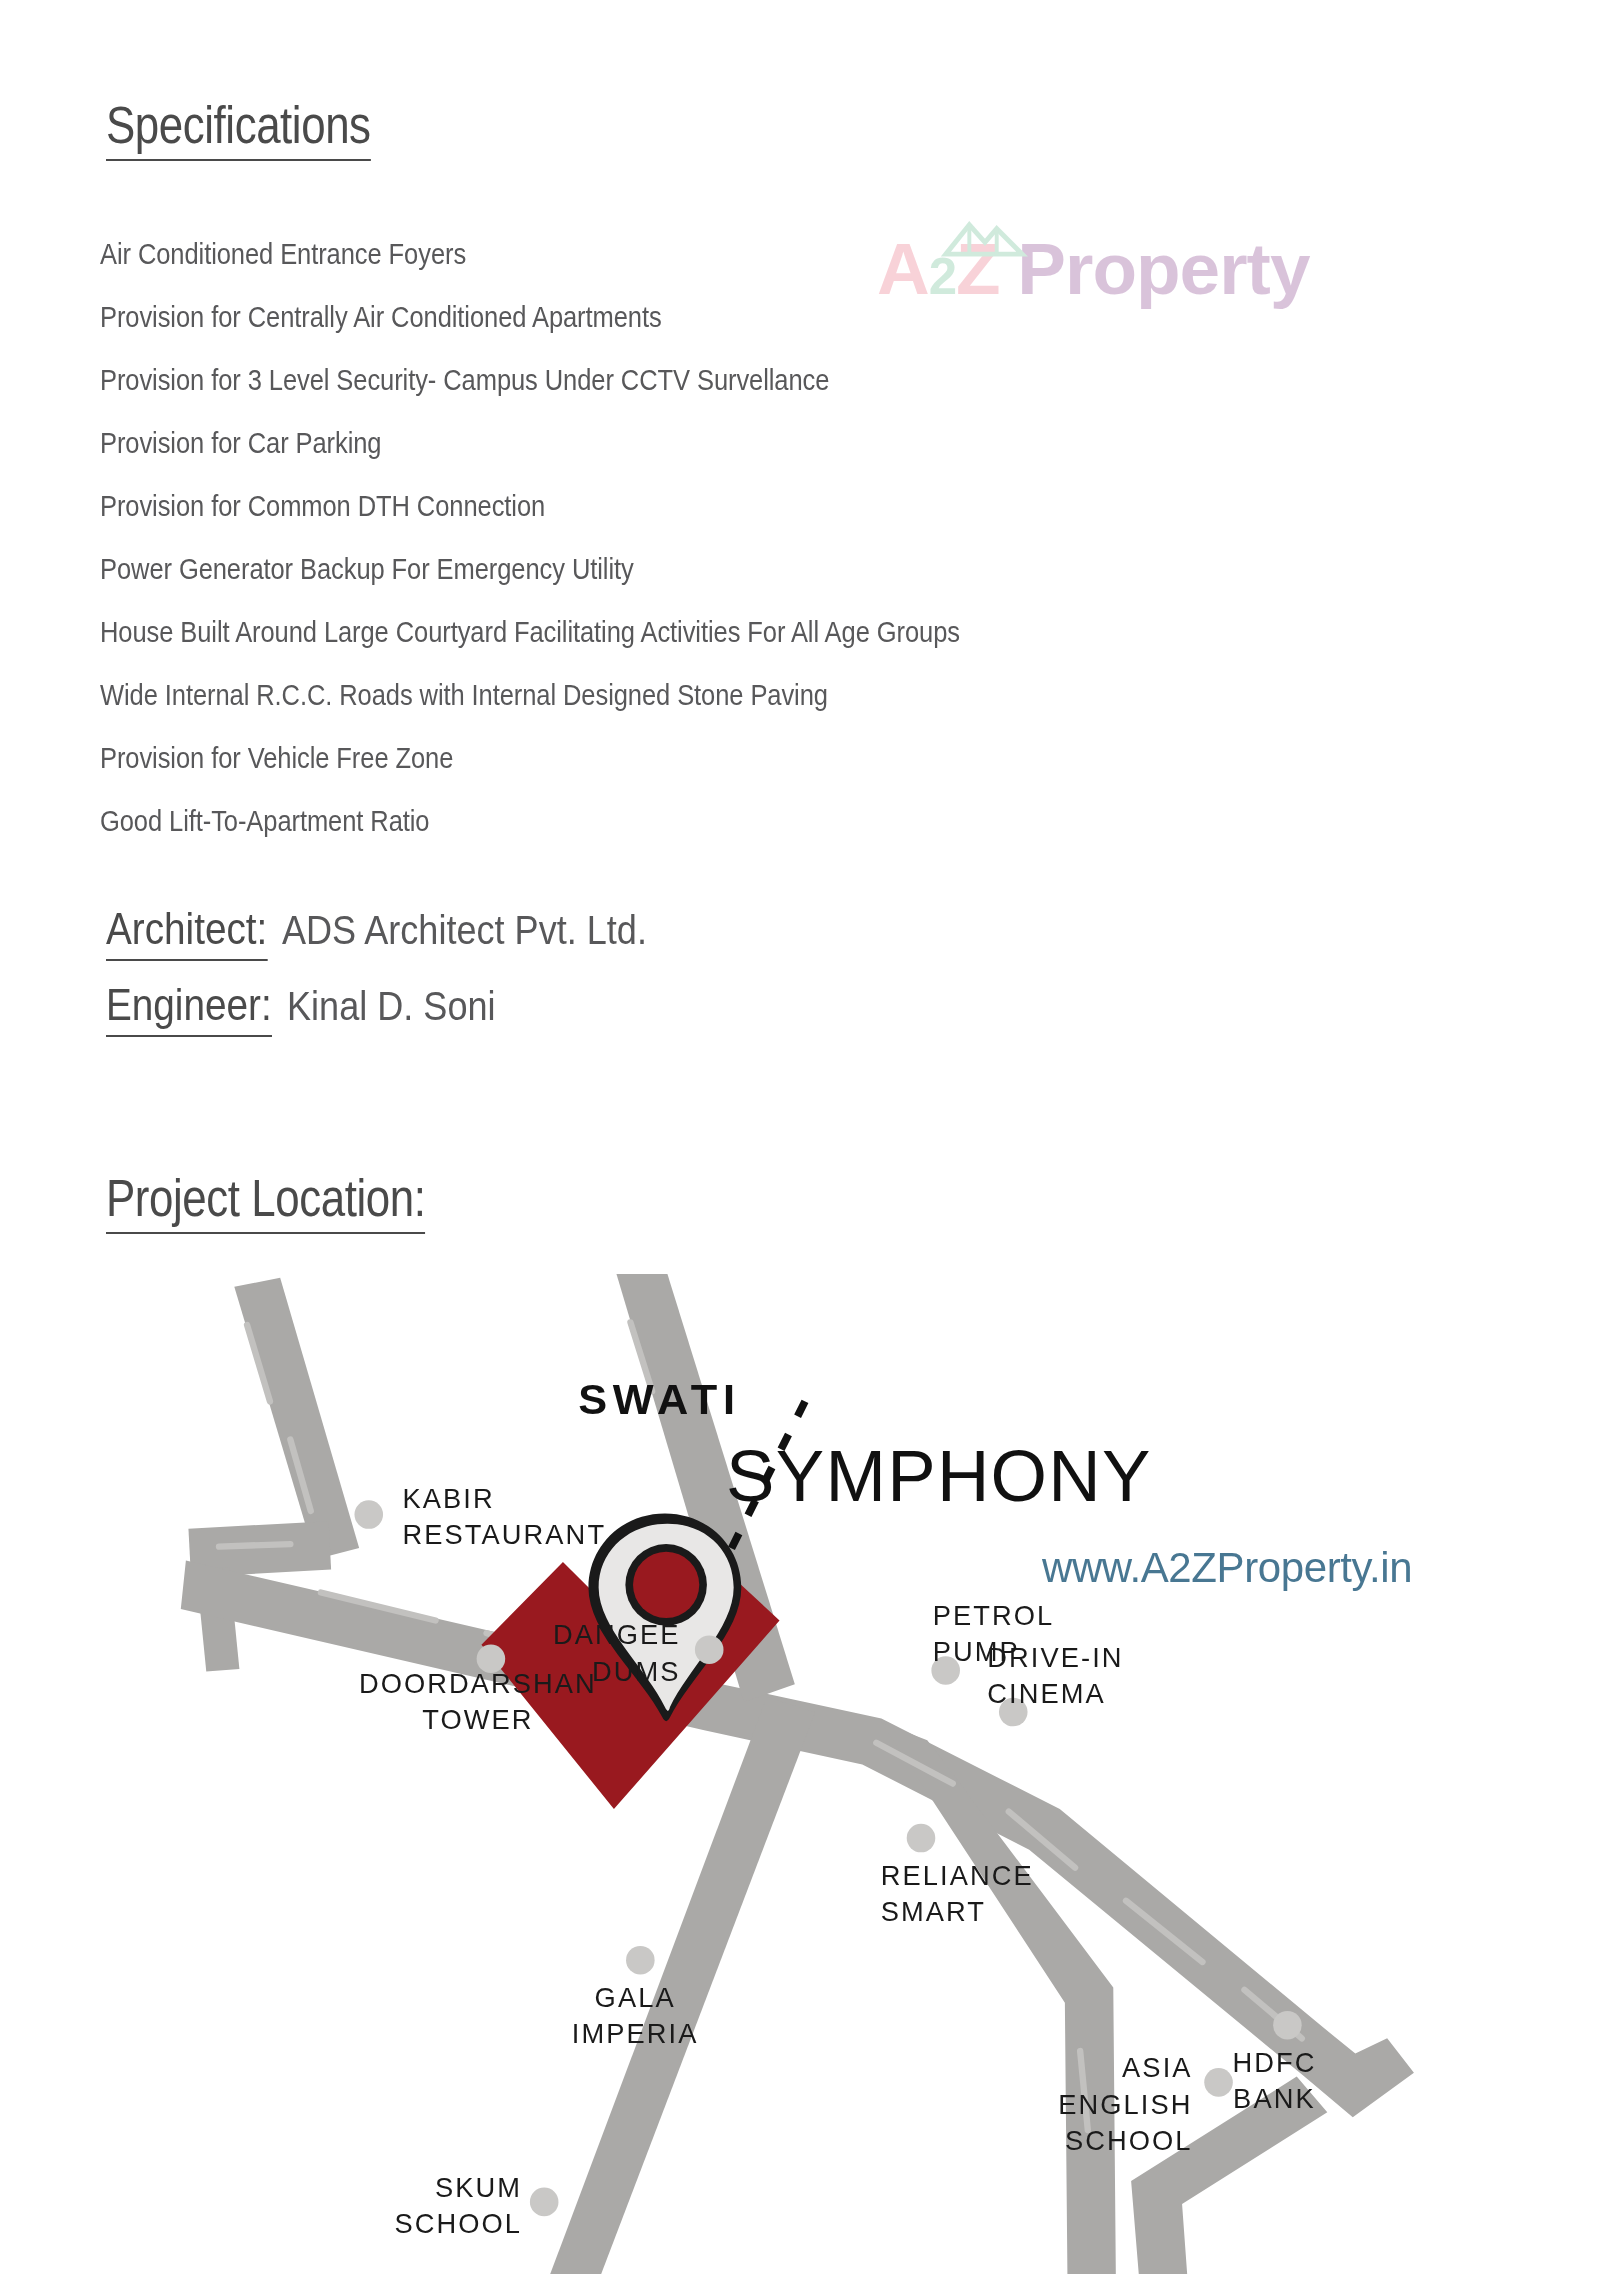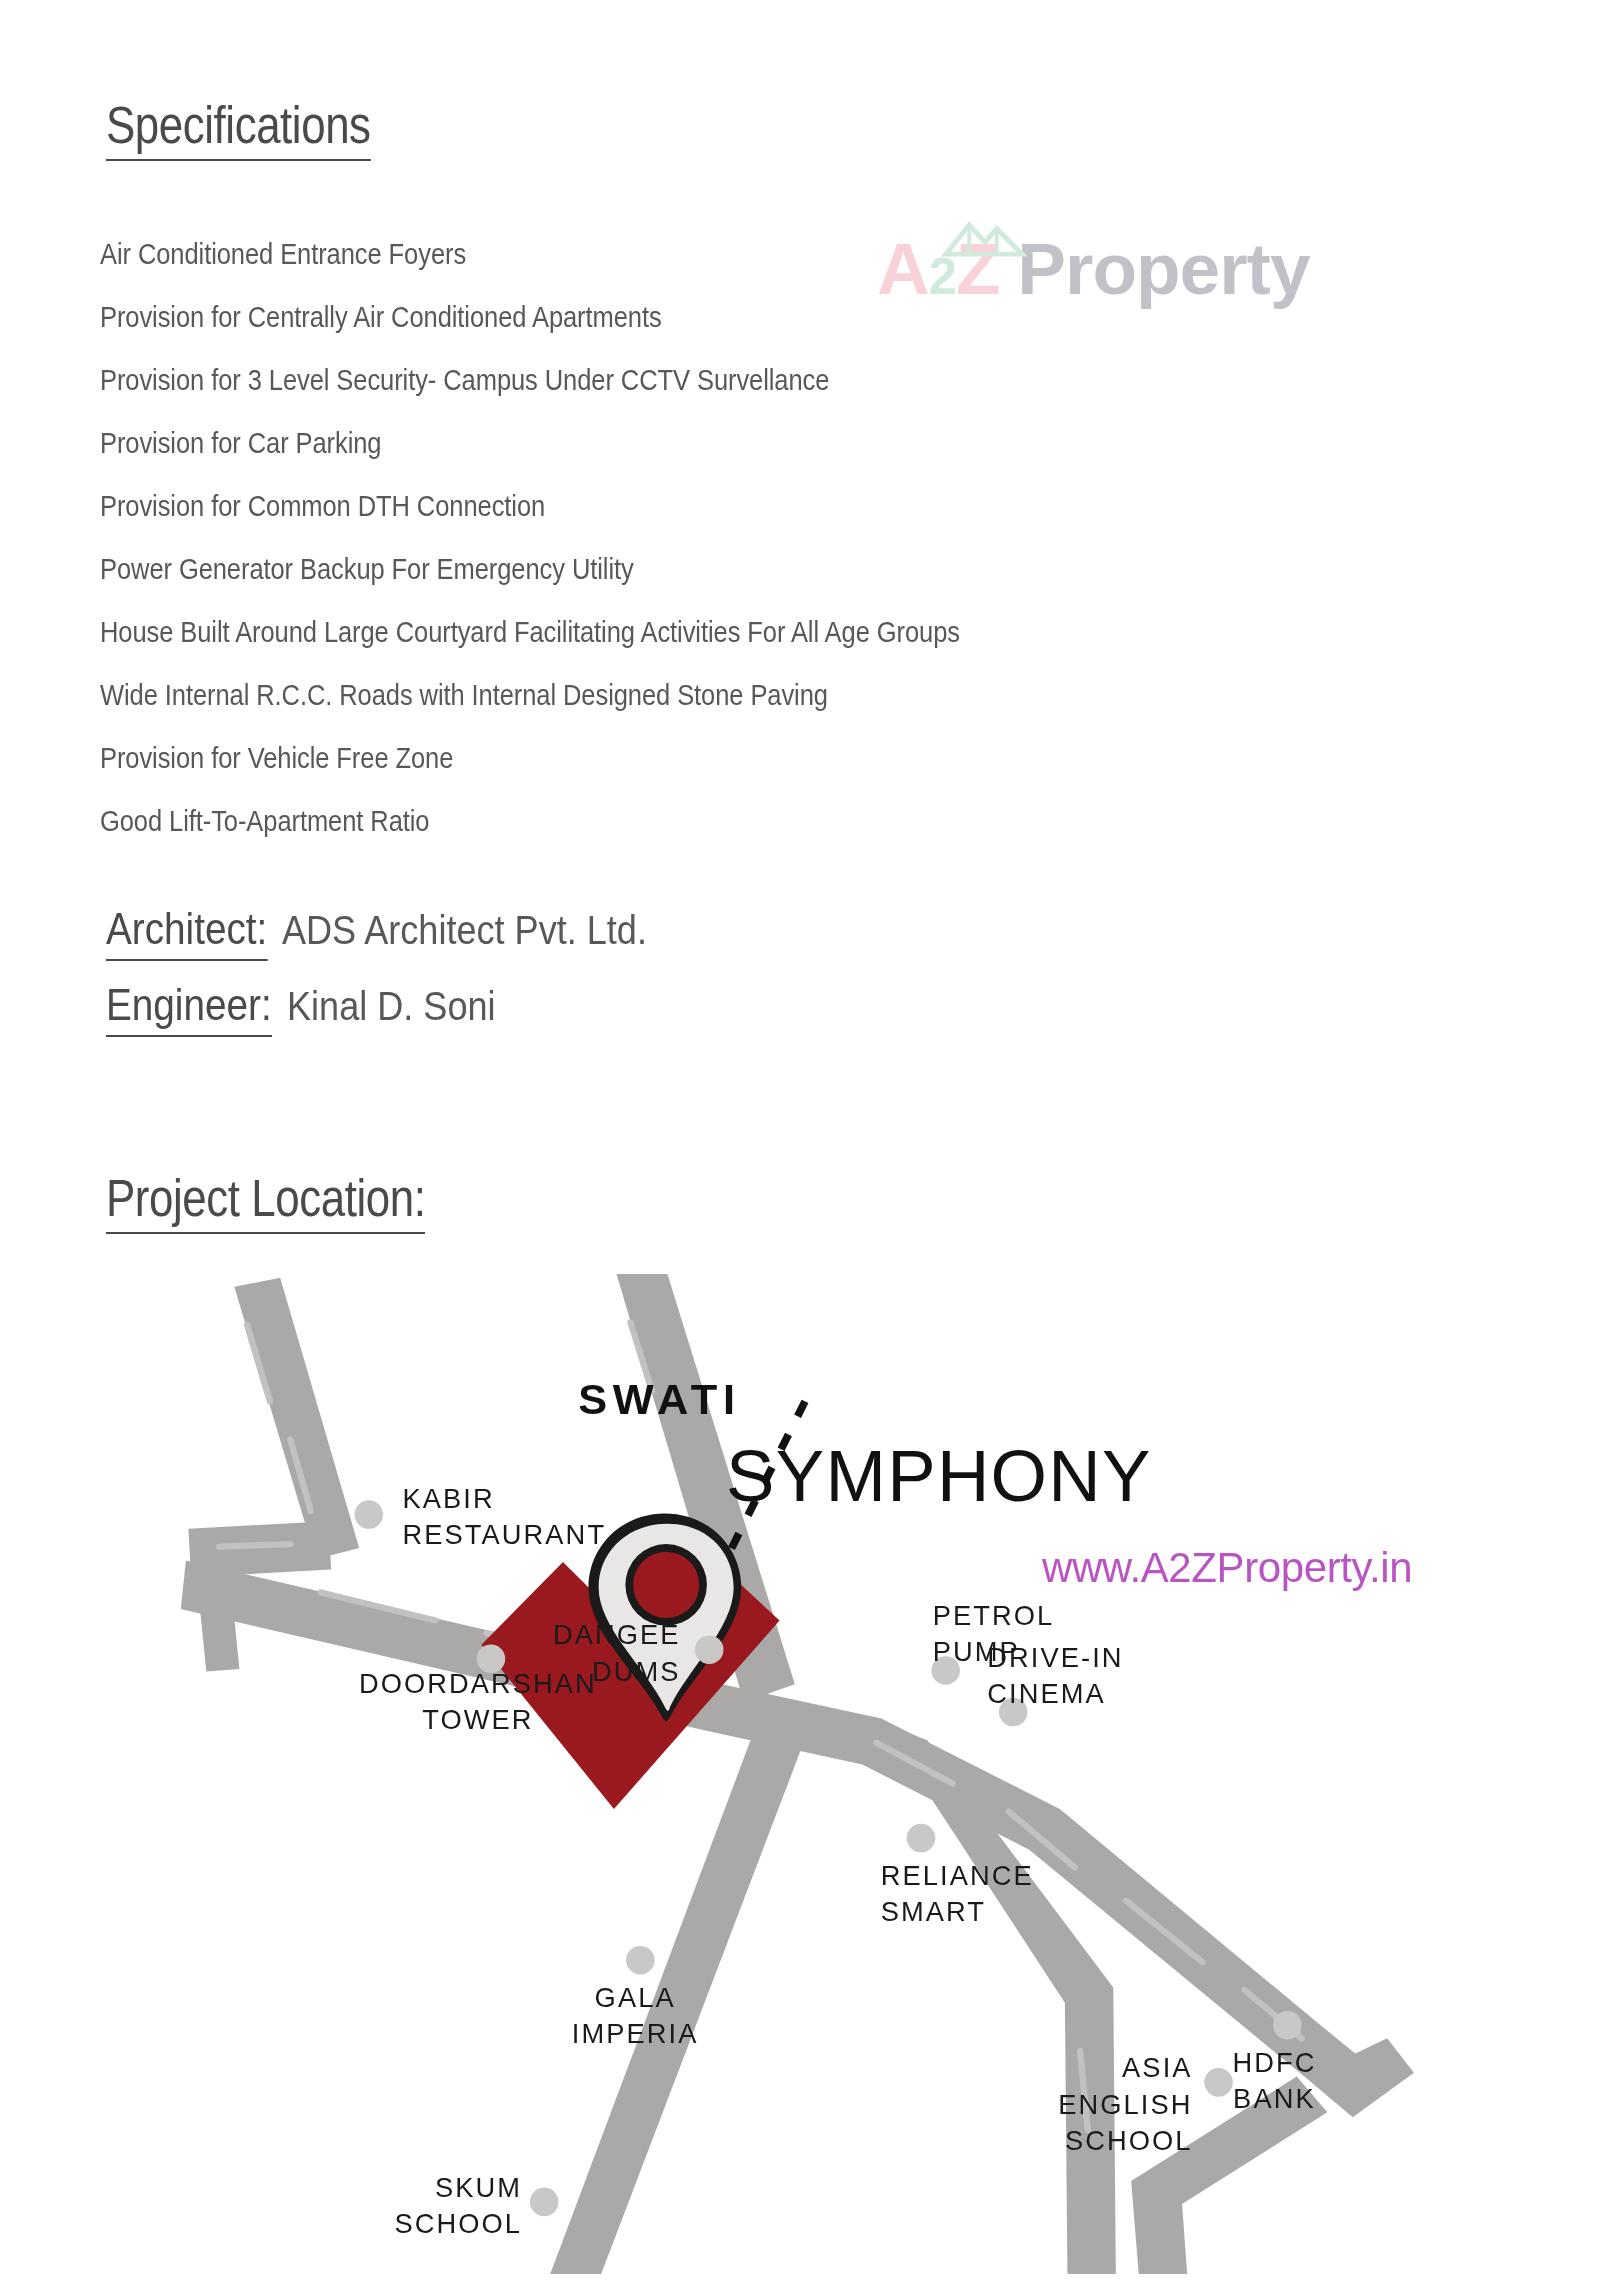--- a/index.html
+++ b/index.html
@@ -107,21 +107,21 @@
     left: 63px;
     top: -11.8px;
     width: 88px;
     height: 45px;
   }
   #watermark-url {
     position: absolute;
     left: 1042px;
     top: 1544px;
     font-size: 42px;
-    color: #a21caf;
+    color: #0c4a6e;
     white-space: nowrap;
     letter-spacing: -0.4px;
     opacity: 0.75;
     pointer-events: none;
   }
 
   
   #project-map {
     position: absolute;
     left: 168px;
@@ -175,21 +175,21 @@
   <div class="spec-item">Provision for Car Parking</div>
   <div class="spec-item">Provision for Common DTH Connection</div>
   <div class="spec-item">Power Generator Backup For Emergency Utility</div>
   <div class="spec-item">House Built Around Large Courtyard Facilitating Activities For All Age Groups</div>
   <div class="spec-item">Wide Internal R.C.C. Roads with Internal Designed Stone Paving</div>
   <div class="spec-item">Provision for Vehicle Free Zone</div>
   <div class="spec-item">Good Lift-To-Apartment Ratio</div>
 </div>
 
 <div id="watermark-logo">
-  <span style="color:#e8546b">A</span><span style="color:#4caf7d;font-size:51px">2</span><span style="color:#e8546b">Z</span><span style="display:inline-block;width:17.6px"></span><span style="color:#0f172a">Property</span>
+  <span style="color:#e8546b">A</span><span style="color:#4caf7d;font-size:51px">2</span><span style="color:#e8546b">Z</span><span style="display:inline-block;width:17.6px"></span><span style="color:#701a75">Property</span>
   <svg class="wm-house" viewBox="0 0 90 46">
     <path d="M6 40 L30 10 L46 28 L58 14 L84 40 Z" fill="none" stroke="#4caf7d" stroke-width="5"></path>
     <path d="M30 10 L30 40 M58 14 L58 40" stroke="#4caf7d" stroke-width="4"></path>
   </svg>
 </div>
 
 <div class="info-row" id="architect-row">
   <span class="info-label">Architect:</span>
   <span class="info-value">ADS Architect Pvt. Ltd.</span>
 </div>

